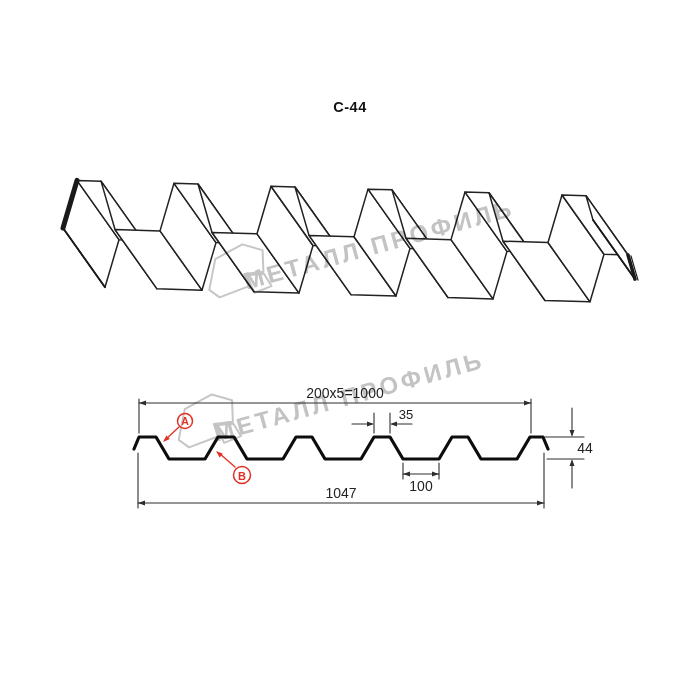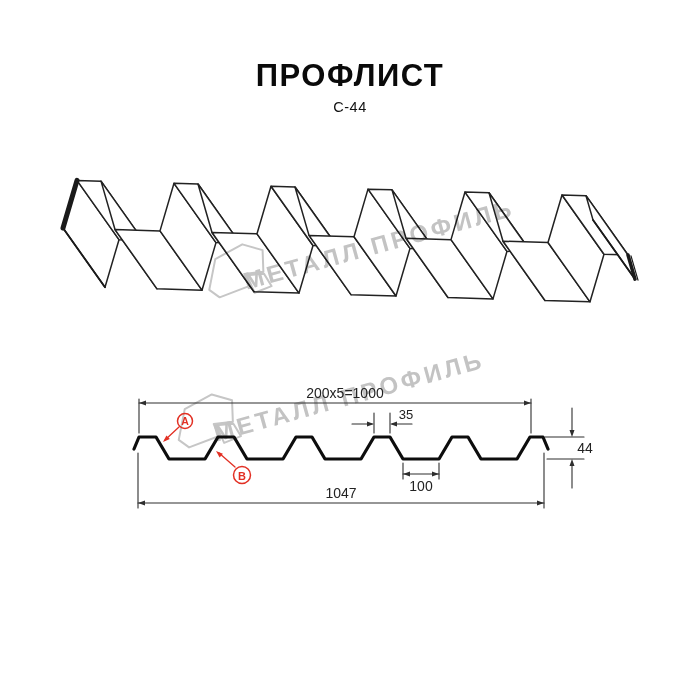--- a/index.html
+++ b/index.html
@@ -1,39 +1,38 @@
 <!DOCTYPE html>
 <html><head>
 <meta charset="utf-8">
 <style>
   html,body{margin:0;padding:0;background:#fff;}
   .page{position:relative;width:700px;height:700px;background:#fff;overflow:hidden;
         font-family:"Liberation Sans",sans-serif;}
   .title{position:absolute;top:58px;left:0;width:700px;text-align:center;
          font-size:31px;font-weight:bold;letter-spacing:1.5px;color:#0a0a0a;}
   .subtitle{position:absolute;top:99px;left:0;width:700px;text-align:center;
-            font-size:14.5px;font-weight:normal;letter-spacing:.5px;color:#111;}
+            font-size:14.5px;font-weight:bold;letter-spacing:.5px;color:#111;}
   .footer{position:absolute;top:616px;left:0;width:700px;text-align:center;
           font-size:16px;font-weight:bold;letter-spacing:.8px;color:#3a3a3a;}
   svg#art{position:absolute;left:0;top:0;}
   .wmtext{font-family:"Liberation Sans",sans-serif;font-size:24px;font-weight:bold;
           letter-spacing:3.5px;fill:#c3c3c3;}
   .wmpath{stroke:#c6c6c6;stroke-width:2;fill:none;stroke-linejoin:round;}
   .dim{font-family:"Liberation Sans",sans-serif;font-size:14px;fill:#222;}
   .dim-sm{font-size:13px;}
   .red-o{fill:none;stroke-width:1.5;}
   .redt{font-family:"Liberation Sans",sans-serif;font-weight:bold;fill:#e23024;
         text-anchor:middle;}
 </style>
 </head>
 <body>
 
 <div class="page">
 
-  <div class="title">ПРОФЛИСТ</div>
   <div class="subtitle">С-44</div>
 
   <svg id="art" width="700" height="700" viewBox="0 0 700 700">
 
     <g id="hero">
         <path d="M63 228L77 180.42L119 239.68L105 287.26Z" fill="#fff" stroke="#222" stroke-width="1.5" stroke-linejoin="round"></path>
         <path d="M77 180.42L101 181.14L143 240.4L119 239.68Z" fill="#fff" stroke="#222" stroke-width="1.5" stroke-linejoin="round"></path>
         <path d="M101 181.14L115 229.56L157 288.82L143 240.4Z" fill="#fff" stroke="#222" stroke-width="1.5" stroke-linejoin="round"></path>
         <path d="M115 229.56L160 230.91L202 290.17L157 288.82Z" fill="#fff" stroke="#222" stroke-width="1.5" stroke-linejoin="round"></path>
         <path d="M160 230.91L174 183.33L216 242.59L202 290.17Z" fill="#fff" stroke="#222" stroke-width="1.5" stroke-linejoin="round"></path>

